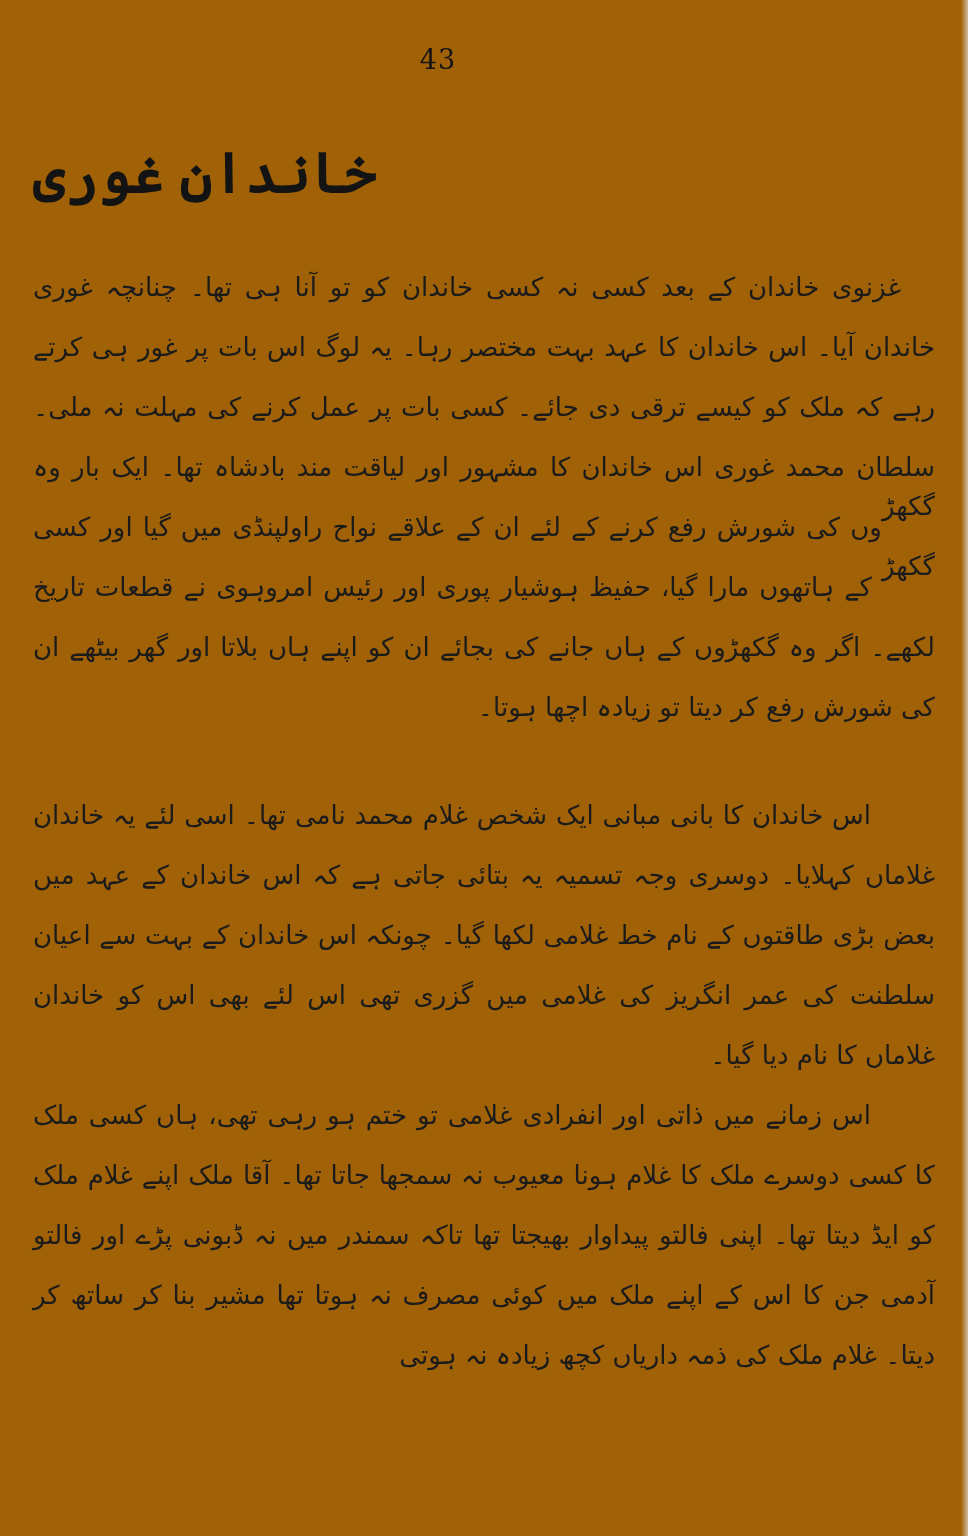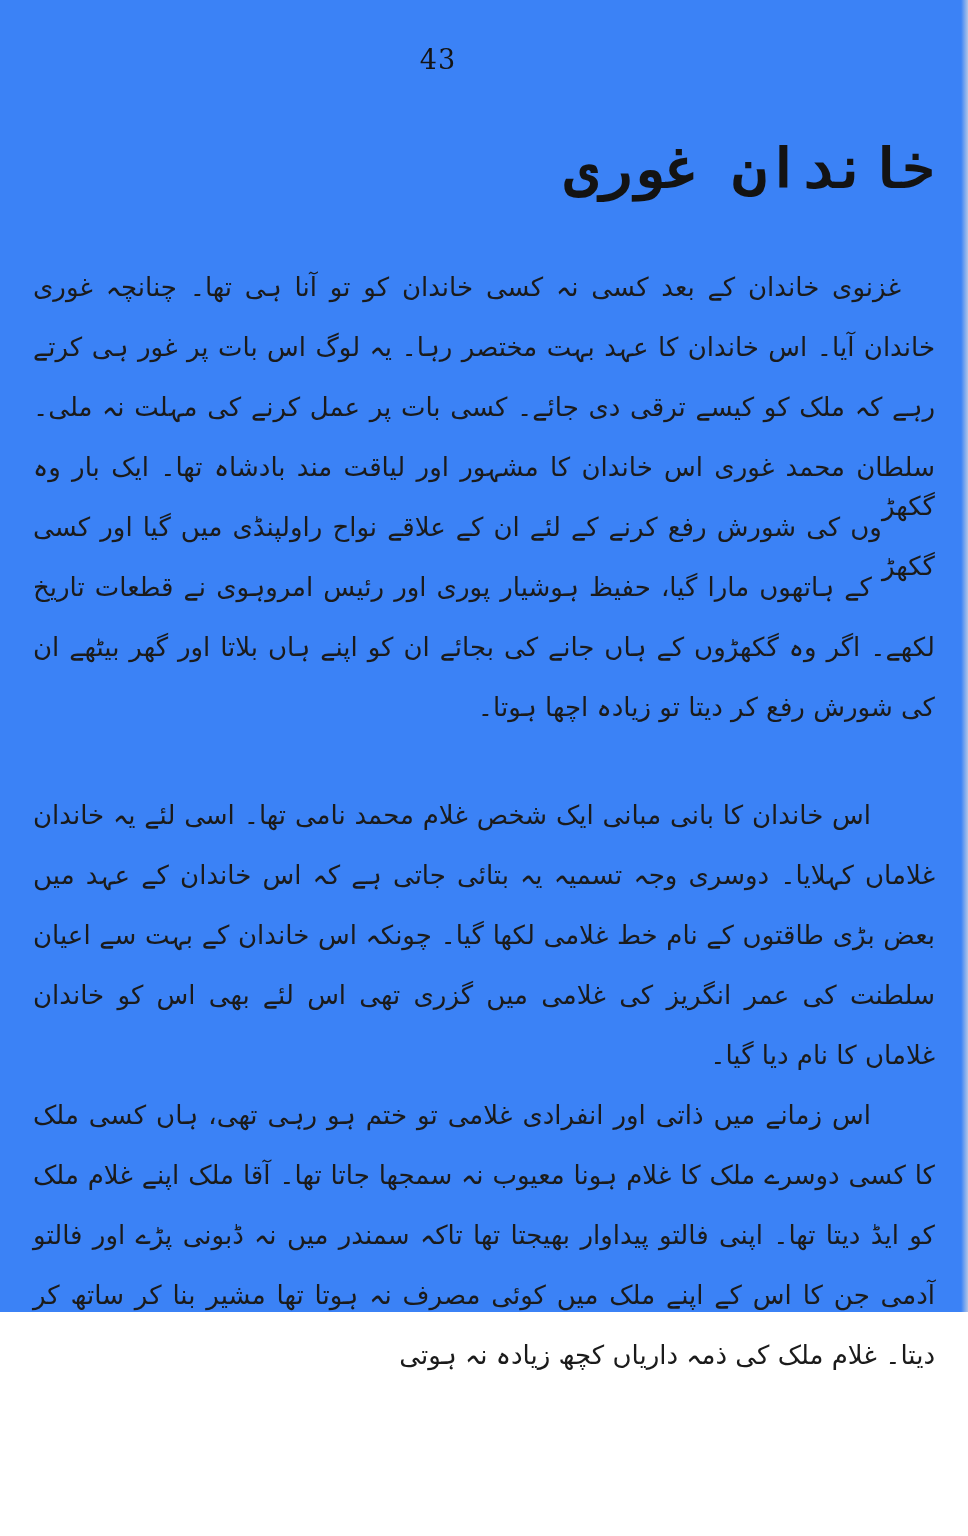--- a/index.html
+++ b/index.html
@@ -9,42 +9,42 @@
   body {
     width: 968px;
     height: 1536px;
     overflow: hidden;
     background: #ffffff;
     font-family: "DejaVu Sans", sans-serif;
   }
   .page {
     position: relative;
     width: 968px;
-    height: 1312px;
-    background: #3b82f6;
+    height: 1536px;
+    background: #a16207;
     color: #1b1b1b;
   }
   .page-number {
     padding-top: 44px;
     text-align: center;
     transform: translateX(-46px);
     font-family: "DejaVu Serif", serif;
     font-size: 27px;
     letter-spacing: 1px;
     color: #141414;
   }
   .content {
     direction: rtl;
     unicode-bidi: embed;
     padding: 0 33px;
   }
   .section-heading {
     margin: 0;
-    text-align: right;
-    font-family: Liberation Mono, monospace;
+    text-align: left;
+    font-family: Liberation Sans, sans-serif;
     font-weight: bold;
     font-size: 56px;
     line-height: 1.5;
     color: #131313;
   }
   #heading-ghauri   { margin-top: 56px; }
   #heading-ghulaman { margin-top: 44px; }
   .body-para {
     margin: 0;
     font-size: 26px;

